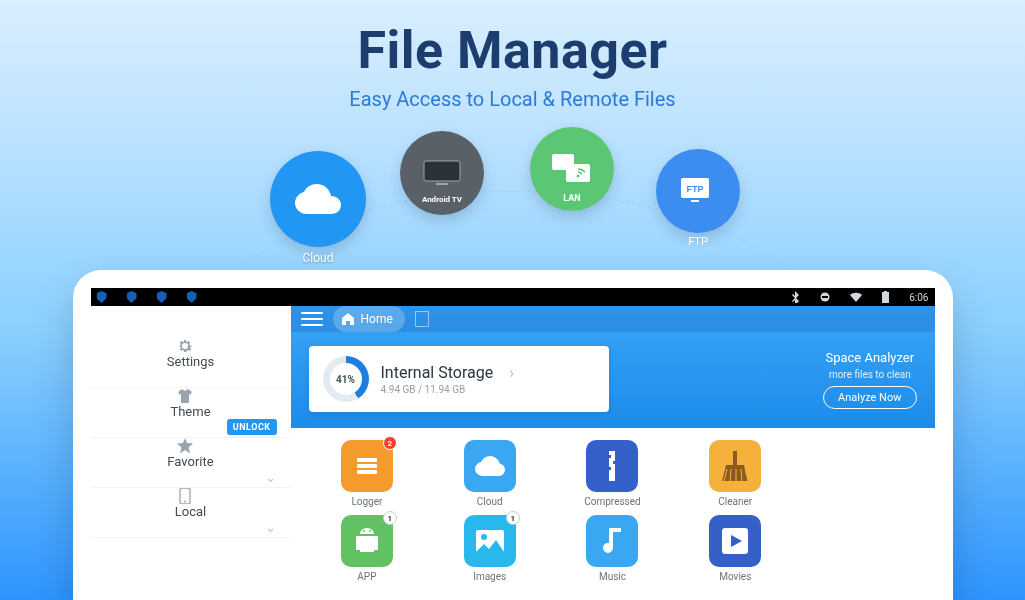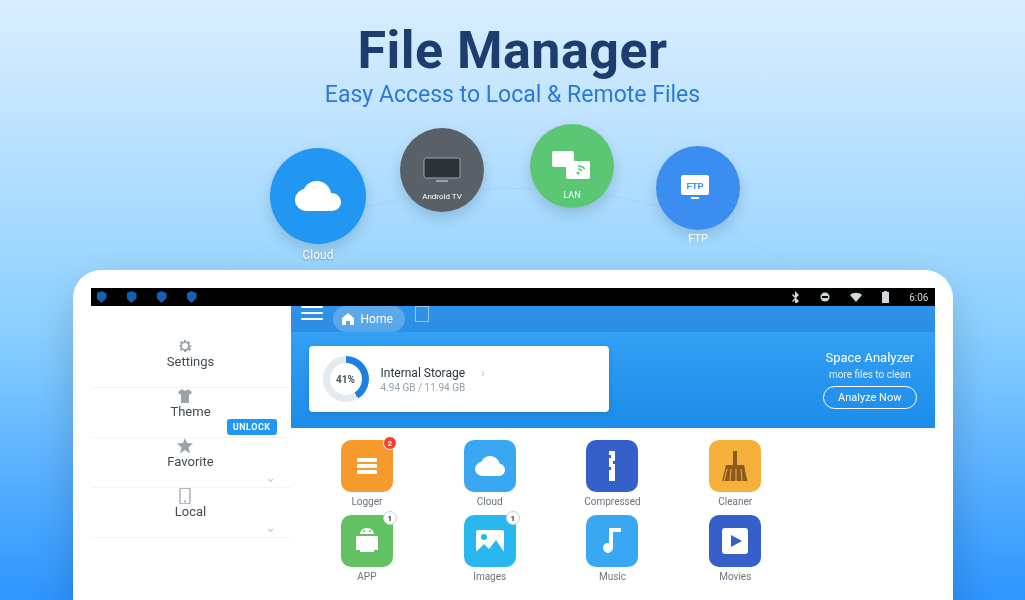--- a/index.html
+++ b/index.html
@@ -12,21 +12,22 @@
     text-align: center;
     color: #1c3d6e;
     font-size: 52px;
     font-weight: 700;
     margin-top: 20px;
     letter-spacing: .5px;
   }
   .hero-sub {
     text-align: center;
     color: #2a7ad6;
-    font-size: 23px;
+    font-size: 20px;
+    margin-top: 6px;
   }
   .circles-row {
     position: relative;
     width: 100%;
     height: 140px;
     margin-top: 20px;
   }
   .arc {
     position: absolute;
     left: 50%; transform: translateX(-50%);
@@ -50,21 +51,21 @@
   .circle.big { width: 96px; height: 96px; }
   .circle-label {
     font-size: 12px;
     margin-top: 4px;
   }
   .c-cloud { background: #2196f3; }
   .c-tv   { background: #5a6068; }
   .c-lan  { background: #5bc774; }
   .c-ftp  { background: #3b8ef0; }
   .lbl-cloud { color:#fff; text-shadow:0 1px 2px rgba(0,0,0,.3); }
-  .lbl-white { color:#fff; font-size:10px; }
+  .lbl-white { color:#fff; font-size:10px;font-weight:bold; }
 
   
   .tablet {
     position: absolute;
     left: 50%; transform: translateX(-50%);
     bottom: -10px;
     width: 880px; height: 340px;
     background: #fff;
     border-radius: 28px 28px 0 0;
     box-shadow: 0 20px 40px rgba(0,0,0,.18);
@@ -127,21 +128,21 @@
     margin-left:auto; color:#c2cad2; font-size:14px;
   }
 
   .main {
     flex:1;
     display:flex; flex-direction:column;
   }
   .topbar {
     height: 40px;
     background: linear-gradient(180deg,#2f93e9,#2b8de3);
-    display:flex; 
+    display:flex; align-items:center;
     padding: 0 10px;
     gap:10px;
   }
   .hamburger { width:22px; display:flex;flex-direction:column;gap:4px; cursor:pointer; }
   .hamburger span { height:2px;background:#fff;border-radius:1px; }
   .home-pill {
     background: rgba(255,255,255,.22);
     border-radius: 16px;
     height:26px; display:flex;align-items:center;
     padding:0 12px 0 8px; gap:6px;
@@ -167,21 +168,21 @@
     background: conic-gradient(#1d7fe0 0 41%, #e3eaf0 41% 100%);
     display:flex;align-items:center;justify-content:center;
     position:relative;
   }
   .donut::after{
     content:""; position:absolute; width:32px;height:32px;border-radius:50%;
     background:#fff;
   }
   .donut-label{position:relative;z-index:1;font-size:10px;font-weight:700;color:#455;}
   .storage-txt { display:flex;flex-direction:column; }
-  .stor-title { font-size:12px;color:#2b3540;display:flex;align-items:center;gap:16px; }
+  .stor-title { font-size:16px;color:#2b3540;display:flex;align-items:center;gap:16px; }
   .stor-sub { font-size:10px;color:#95a0aa;margin-top:2px; }
   .analyzer {
     margin-left:auto; text-align:center; color:#fff;
     display:flex;flex-direction:column;align-items:center;gap:4px;
   }
   .analyzer .t1{font-size:13px;}
   .analyzer .t2{font-size:10px;opacity:.85;}
   .analyze-btn{
     border:1px solid #fff;border-radius:14px;
     padding:4px 14px;font-size:11px;margin-top:2px;

